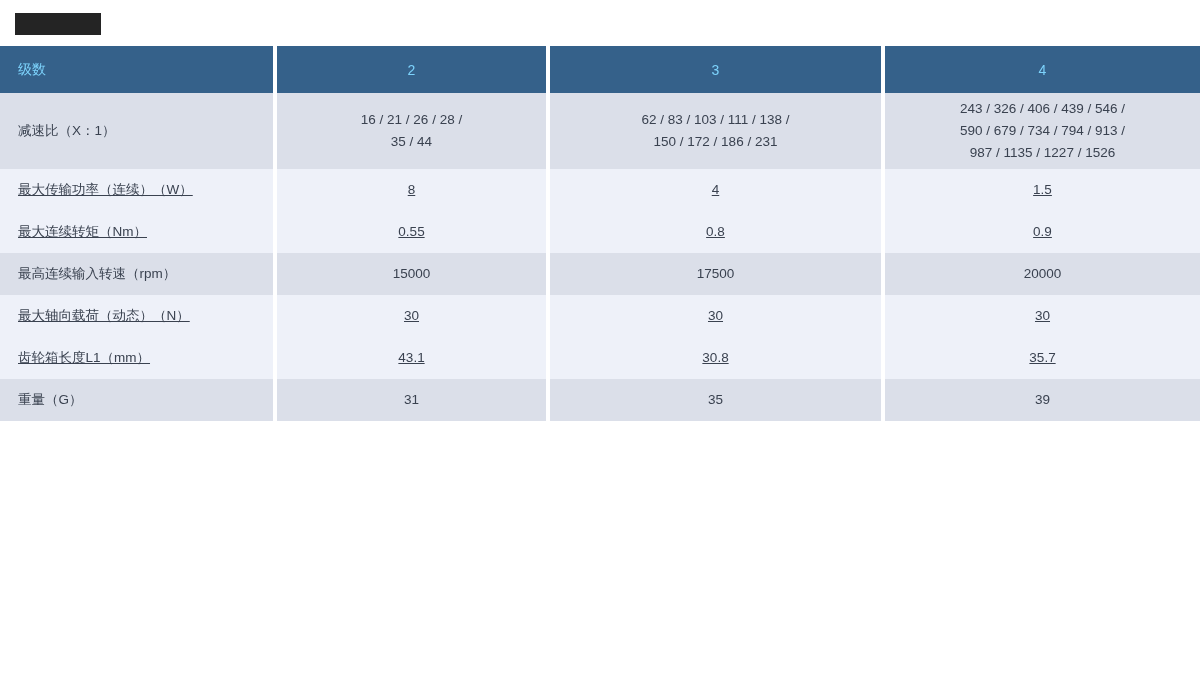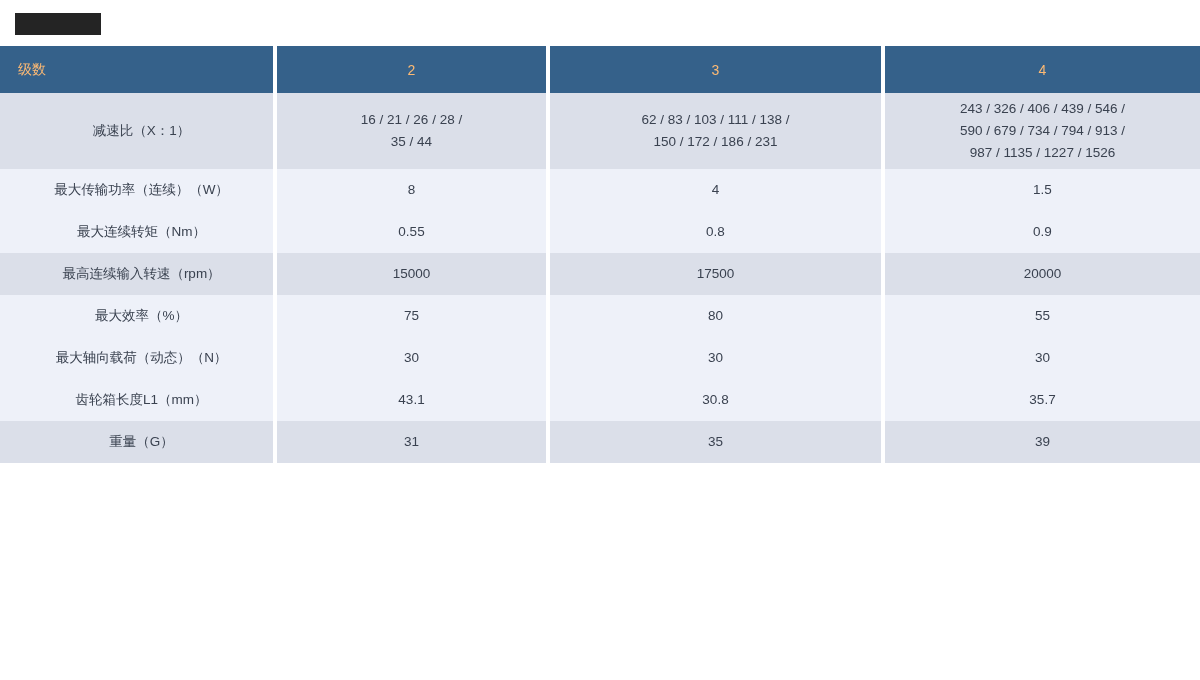--- a/index.html
+++ b/index.html
@@ -52,21 +52,21 @@
     table-layout: fixed;
   }
 
   .spec-table col.c-label { width: 275px; }
   .spec-table col.c-d1    { width: 273px; }
   .spec-table col.c-d2    { width: 335px; }
   .spec-table col.c-d3    { width: 317px; }
 
   .spec-table thead th {
     background: #35618a;
-    color: #fdba74;
+    color: #7dd3fc;
     font-size: 14px;
     font-weight: normal;
     height: 47px;
     padding: 0;
     border-right: 4px solid #ffffff;
     vertical-align: middle;
     box-sizing: border-box;
   }
   .spec-table thead th:last-child {
     border-right: none;
@@ -85,33 +85,33 @@
     padding: 0;
     border-right: 4px solid #ffffff;
     vertical-align: middle;
     line-height: 22px;
     box-sizing: border-box;
   }
   .spec-table tbody td:last-child {
     border-right: none;
   }
   .spec-table tbody td.td-label {
-    text-align: center;
+    text-align: left;
     padding-left: 18px;
     padding-right: 8px;
   }
   .spec-table tbody td.td-data {
     text-align: center;
     padding-left: 6px;
     padding-right: 6px;
   }
 
   
   .spec-table tbody tr.row-dark td  { background: #dbdfe9; }
-  .spec-table tbody tr.row-light td { background: #eef1f9; }
+  .spec-table tbody tr.row-light td { background: #eef1f9; text-decoration: underline; }
 
   .spec-table tbody tr.row-tall td { height: 76px; }
   .spec-table tbody tr.row-std  td { height: 42px; }
 
   .multi-line { display: block; }
 </style>
 </head>
 <body>
 
 <div id="page">
@@ -183,32 +183,20 @@
             <span class="multi-line">15000</span>
           </td>
           <td class="td-data">
             <span class="multi-line">17500</span>
           </td>
           <td class="td-data">
             <span class="multi-line">20000</span>
           </td>
         </tr>
         <tr class="row-light row-std">
-          <td class="td-label">最大效率（%）</td>
-          <td class="td-data">
-            <span class="multi-line">75</span>
-          </td>
-          <td class="td-data">
-            <span class="multi-line">80</span>
-          </td>
-          <td class="td-data">
-            <span class="multi-line">55</span>
-          </td>
-        </tr>
-        <tr class="row-light row-std">
           <td class="td-label">最大轴向载荷（动态）（N）</td>
           <td class="td-data">
             <span class="multi-line">30</span>
           </td>
           <td class="td-data">
             <span class="multi-line">30</span>
           </td>
           <td class="td-data">
             <span class="multi-line">30</span>
           </td>

